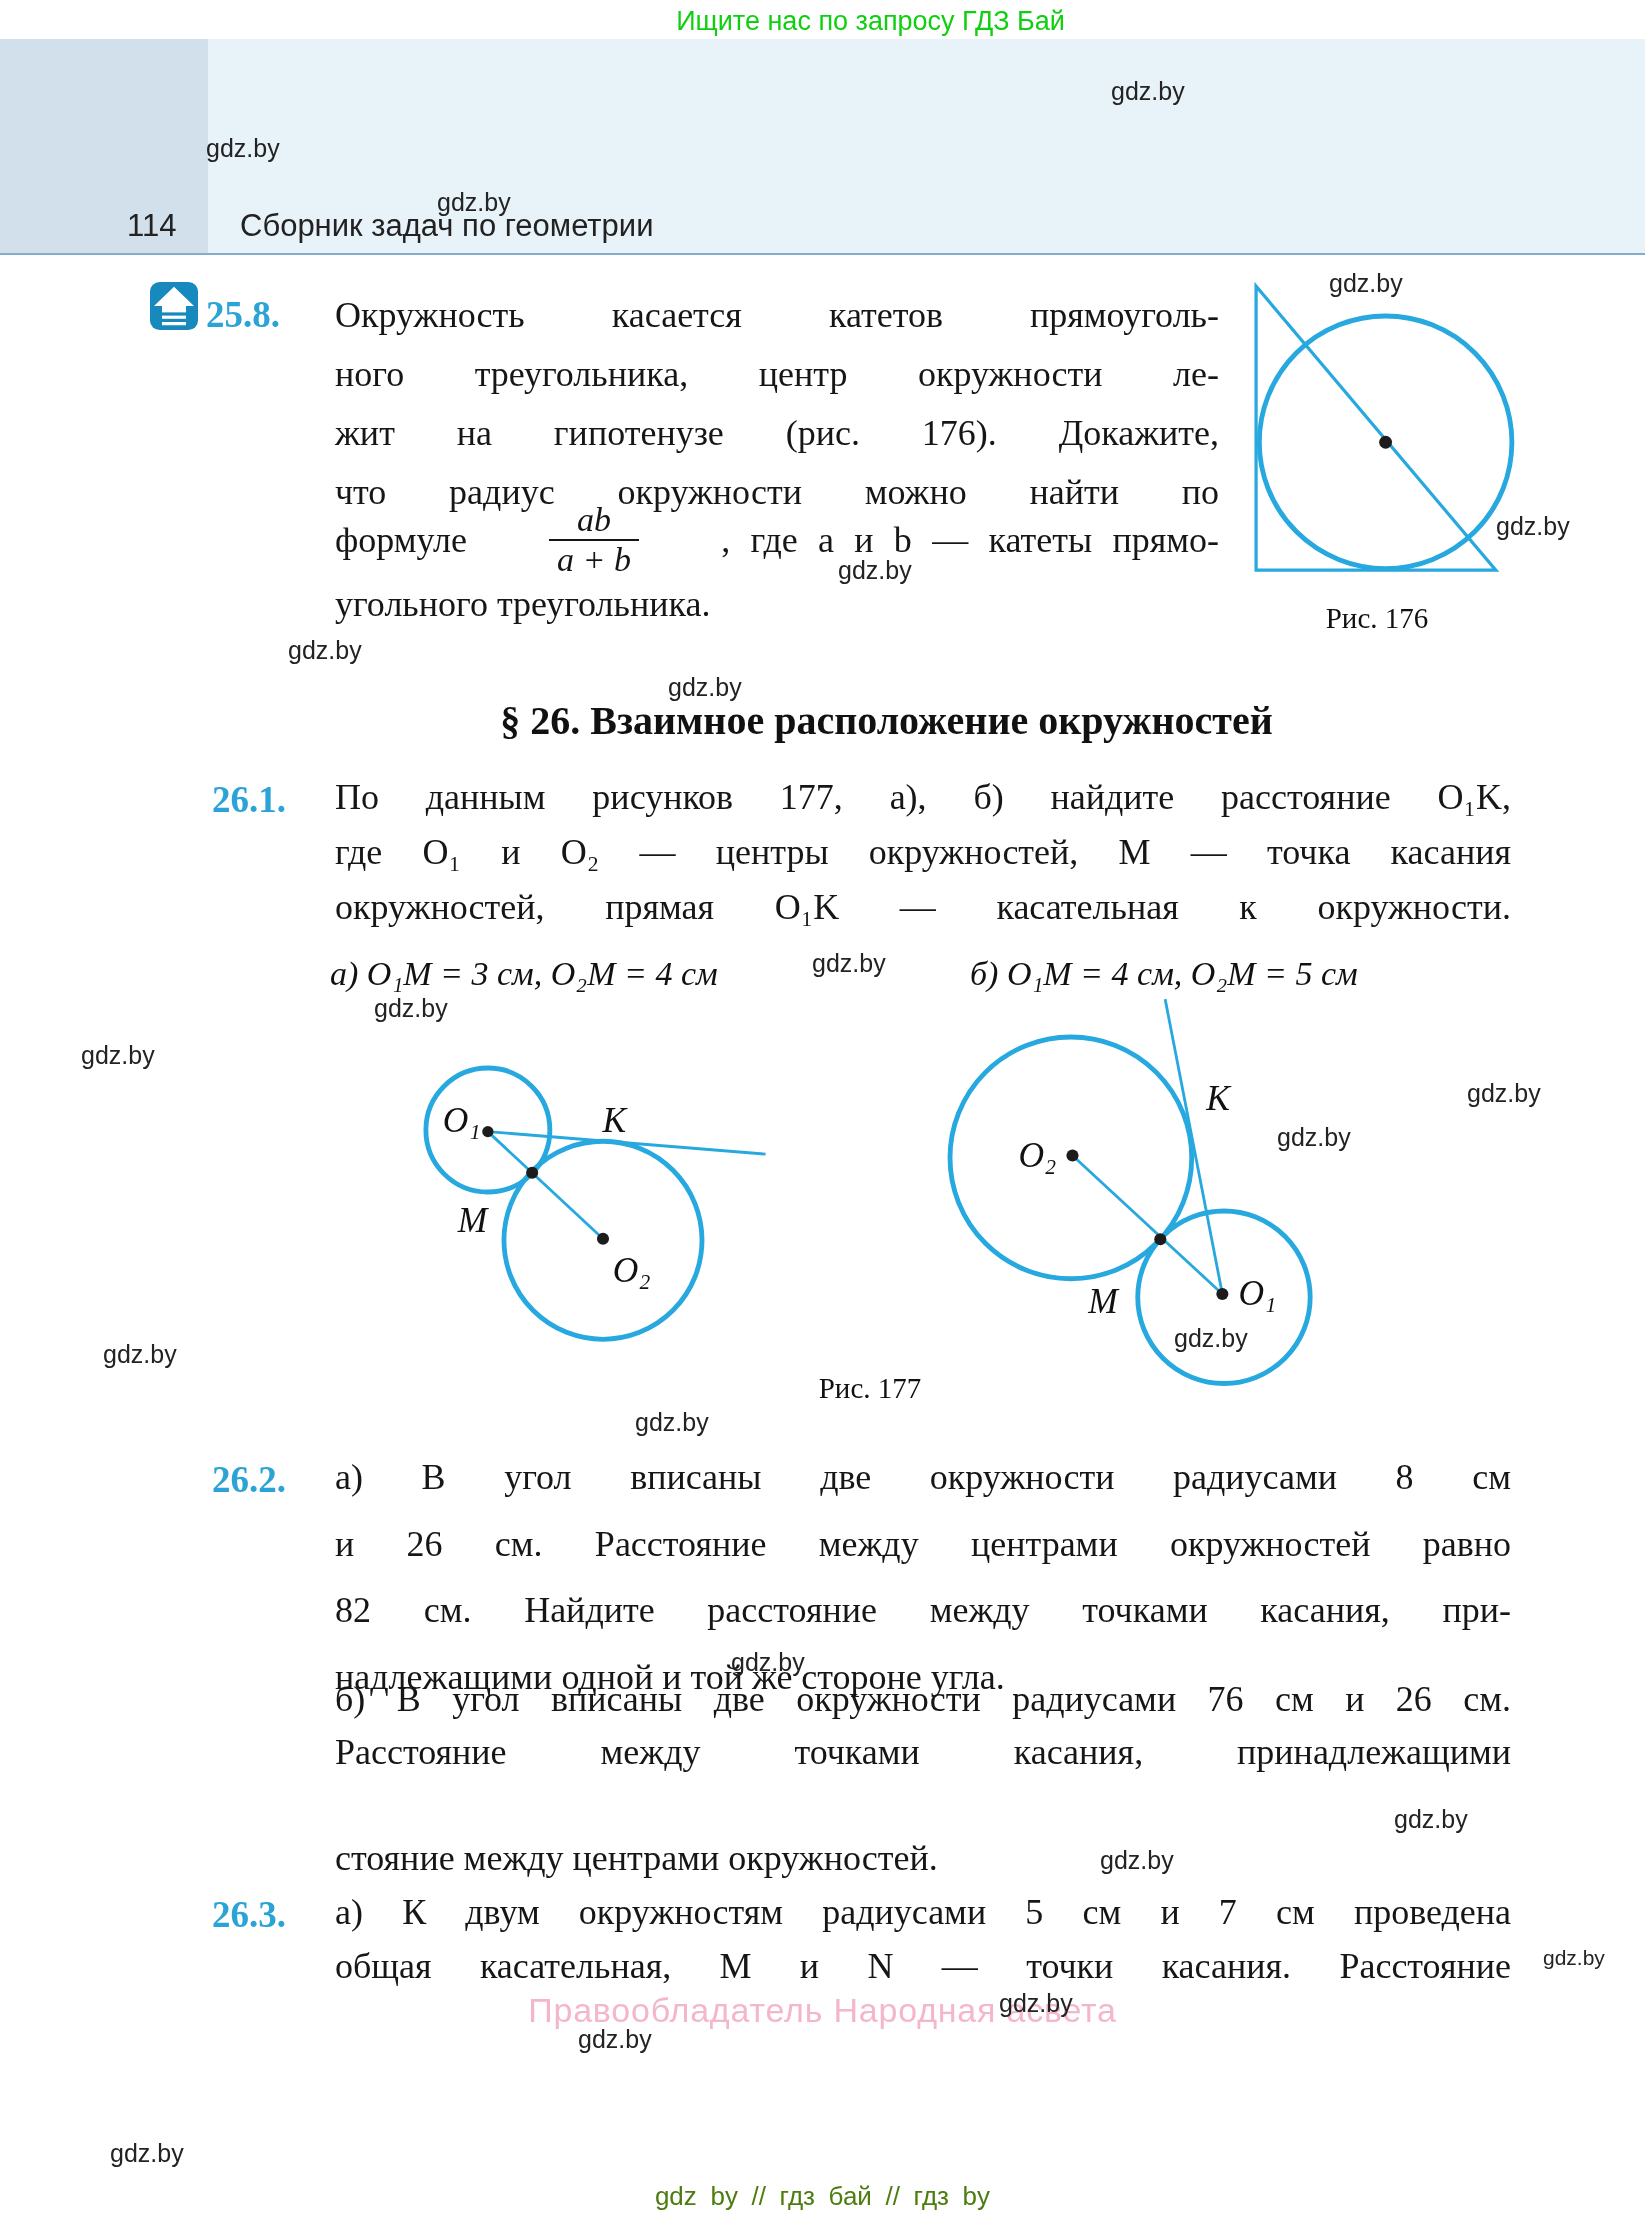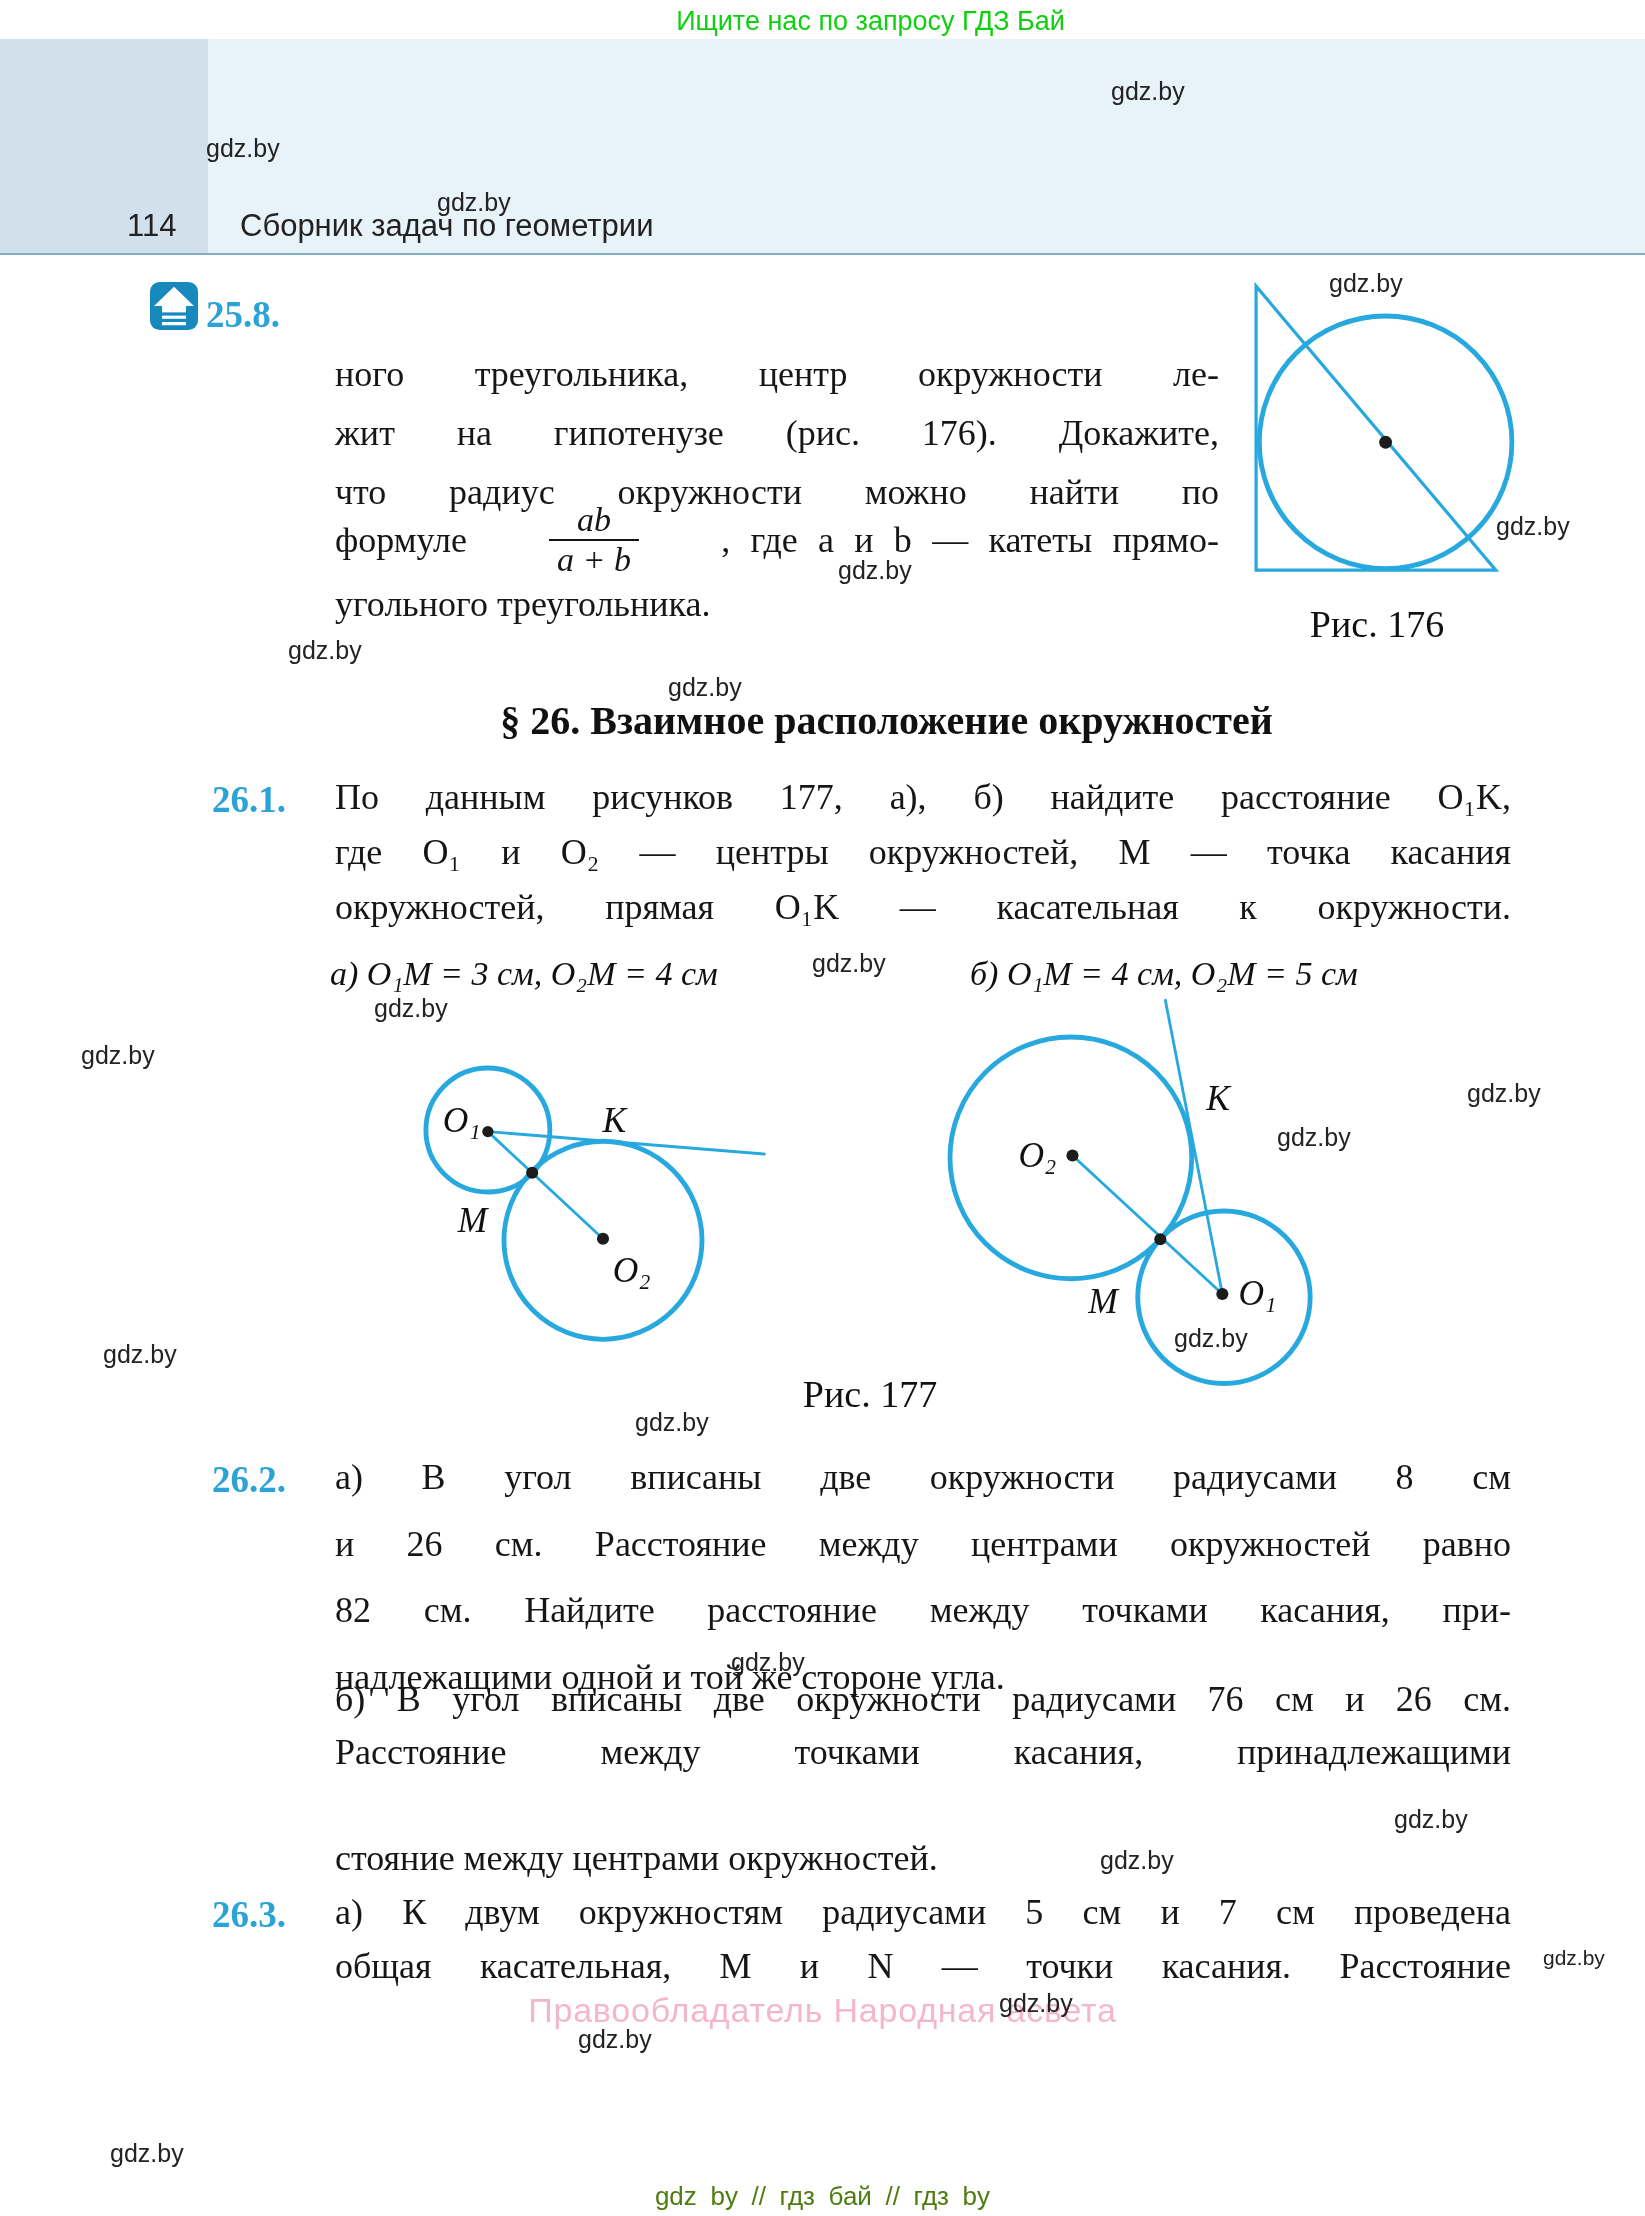--- a/index.html
+++ b/index.html
@@ -17,21 +17,21 @@
   .hdr-title{position:absolute;top:208px;left:240px;font-family:"Liberation Sans","DejaVu Sans",sans-serif;
            font-size:31px;color:#222;}
   
   .pnum{position:absolute;font-weight:bold;font-size:37px;color:#2ba3d6;}
   .line{position:absolute;left:335px;width:1176px;font-size:36px;line-height:1.1;
         text-align:justify;text-align-last:justify;white-space:normal;}
   .line.narrow{width:884px;}
   .line.nojust{text-align:left;text-align-last:auto;}
   .sect-title{position:absolute;left:335px;top:697px;width:1103px;text-align:center;
         font-weight:bold;font-size:40px;color:#111;}
-  .figcap{position:absolute;font-size:38px;text-align:center;width:242px;color:#111;}
+  .figcap{position:absolute;font-size:29px;text-align:center;width:242px;color:#111;}
   .abcap{position:absolute;top:955px;font-style:italic;font-size:34px;color:#111;}
   
   .frow{position:absolute;left:335px;top:501px;width:884px;height:77px;display:flex;
         align-items:center;justify-content:space-between;font-size:36px;}
   .frac{display:inline-block;text-align:center;font-style:italic;font-size:34px;line-height:1.15;}
   .frac .den{border-top:2.4px solid #151515;padding:0 8px;}
   .frac .num{padding:0 8px;margin-top:32px;}
   .fpost{word-spacing:11.3px;}
   
   .pink{position:absolute;top:1991px;left:0;width:100%;text-align:center;
@@ -60,20 +60,21 @@
   <div class="hdr-title">Сборник задач по геометрии</div>
 
   <svg class="abs" style="left:150px;top:282px;" width="48" height="48" viewBox="0 0 60 60">
     <rect x="0" y="0" width="60" height="60" rx="12" fill="#1789bd"></rect>
     <path d="M30,6 L5,30 L15,30 L15,54 L45,54 L45,30 L55,30 Z" fill="#ffffff"></path>
     <rect x="15" y="38" width="30" height="4" fill="#1789bd"></rect>
     <rect x="15" y="46" width="30" height="4" fill="#1789bd"></rect>
   </svg>
   <div class="pnum" style="left:206px;top:293px;">25.8.</div>
 
+  <div class="line narrow" style="top:296px;">Окружность касается катетов прямоуголь-</div>
   <div class="line narrow" style="top:355px;">ного треугольника, центр окружности ле-</div>
   <div class="line narrow" style="top:414px;">жит на гипотенузе (рис. 176). Докажите,</div>
   <div class="line narrow" style="top:473px;">что радиус окружности можно найти по</div>
 
   <div class="frow">
     <span>формуле</span>
     <span class="frac">
       <span class="num">ab</span><br>
       <span class="den">a + b</span>
     </span>

